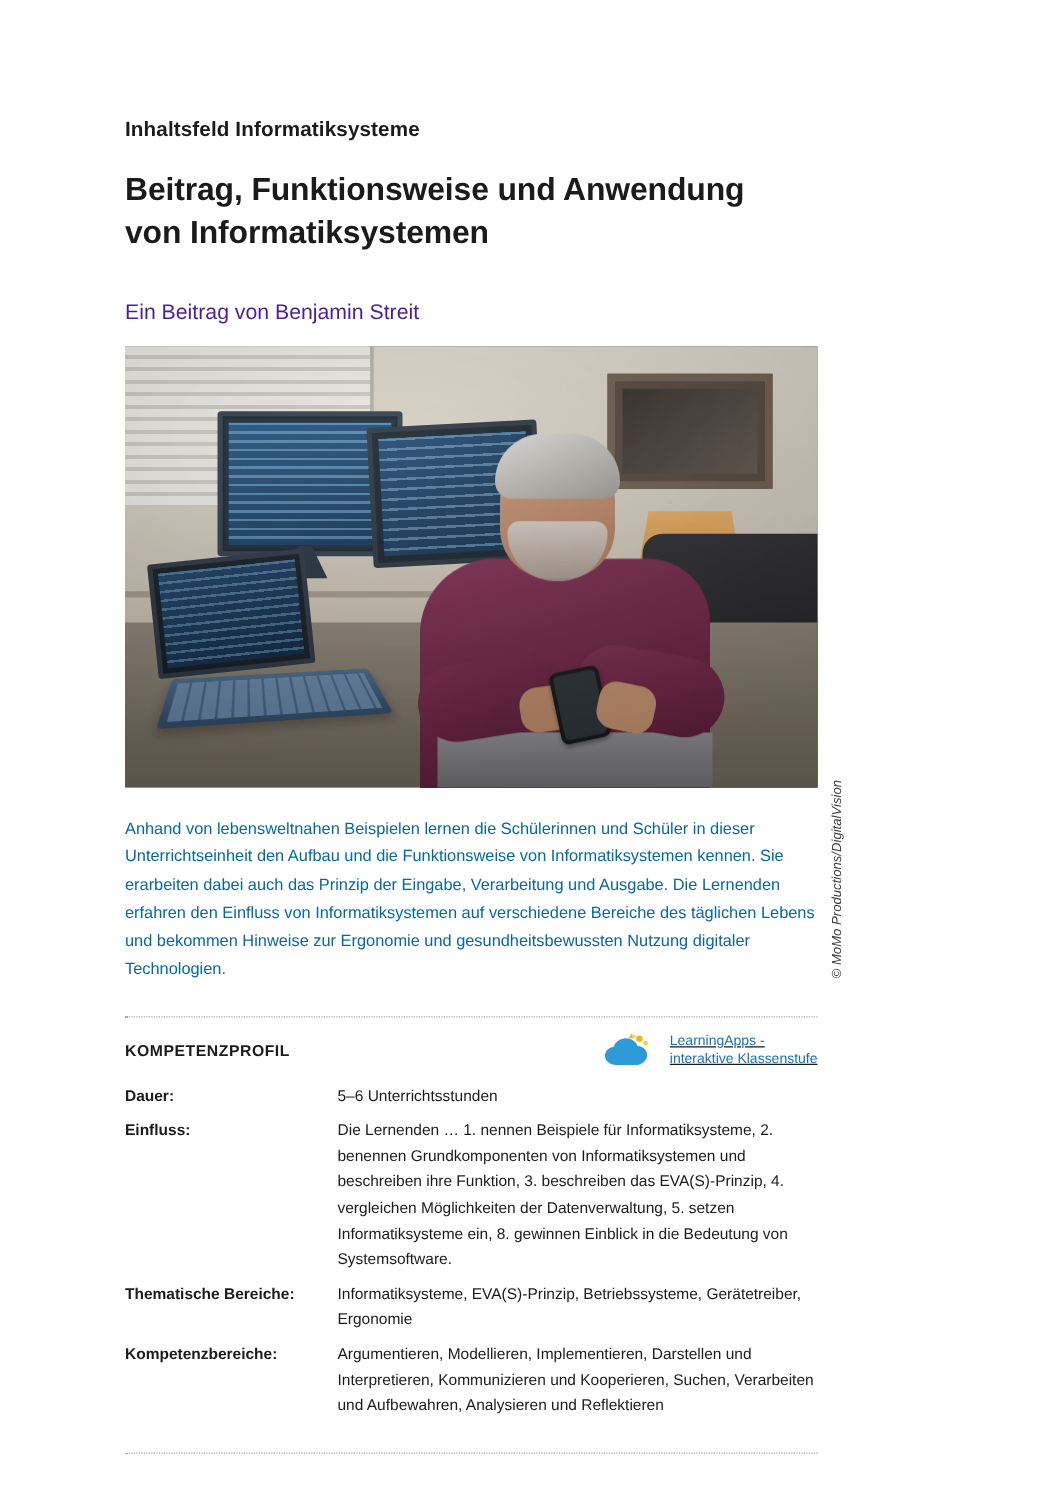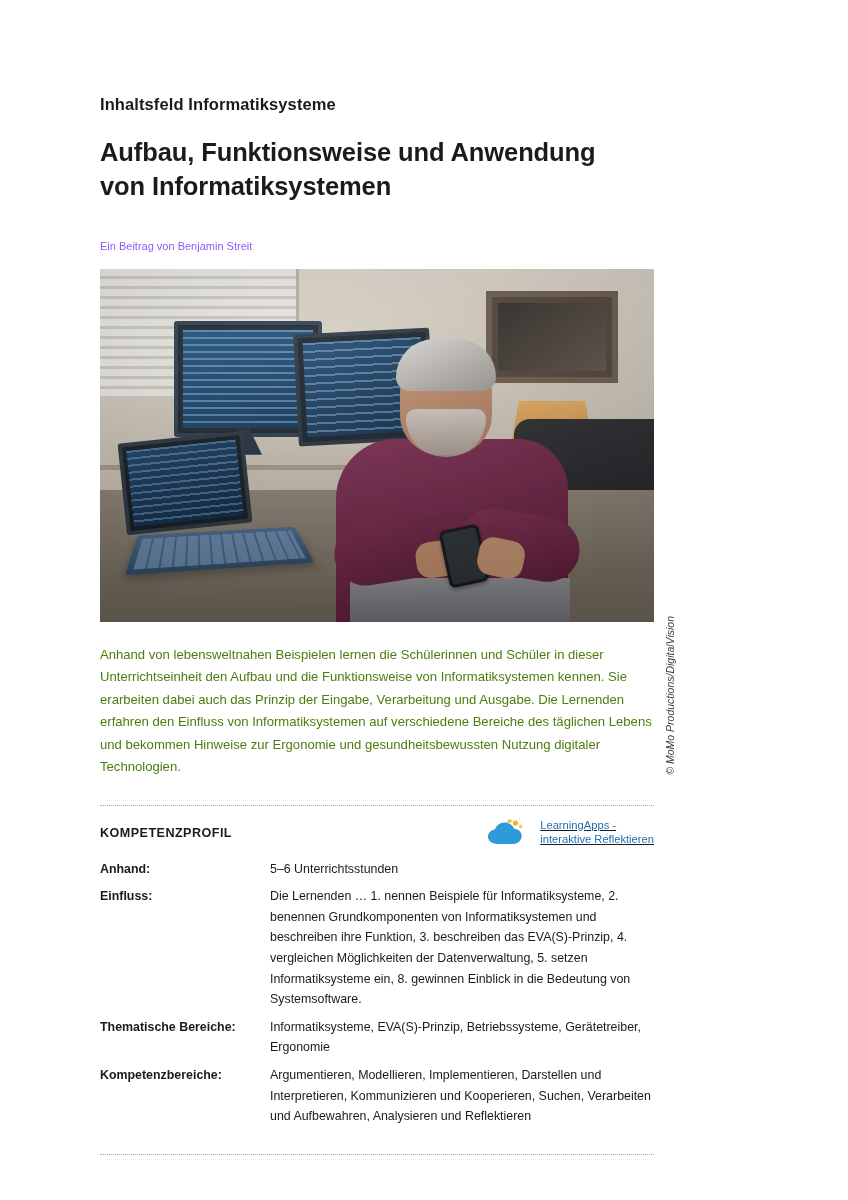--- a/index.html
+++ b/index.html
@@ -30,23 +30,23 @@
   }
   .title {
     font-size: 25.5px;
     font-weight: 700;
     line-height: 1.33;
     letter-spacing: -0.1px;
     margin: 0 0 36px 0;
     max-width: 530px;
   }
   .byline {
-    font-size: 11px;
+    font-size: 17px;
     font-weight: 400;
-    color: #8b5cf6;
+    color: #4c1d95;
     margin: 0 0 17px 0;
   }
   .figure {
     position: relative;
     width: 554px;
     height: 353px;
   }
   .photo {
     width: 554px;
     height: 353px;
@@ -63,21 +63,21 @@
     white-space: nowrap;
     font-size: 10.5px;
     font-style: italic;
     color: #3a3a3a;
   }
   .intro {
     margin-top: 22px;
     font-size: 13.1px;
     line-height: 1.72;
     max-width: 556px;
-    color: #4d7c0f;
+    color: #0369a1;
   }
   .dotted {
     border: 0;
     border-top: 1.6px dotted #a8a8a8;
     margin: 26px 0 16px 0;
     width: 554px;
   }
   .dotted.bottom {
     margin: 20px 0 0 0;
   }
@@ -278,21 +278,21 @@
   
   .cloud-svg { display:block; }
 </style>
 </head>
 <body>
 
 <div class="page">
 
   <div class="kicker">Inhaltsfeld Informatiksysteme</div>
 
-  <h1 class="title">Aufbau, Funktionsweise und Anwendung von Informatiksystemen</h1>
+  <h1 class="title">Beitrag, Funktionsweise und Anwendung von Informatiksystemen</h1>
 
   <div class="byline">Ein Beitrag von Benjamin Streit</div>
 
   <div class="figure">
     <div class="photo">
       <div class="ph-wall"></div>
       <div class="ph-blind"></div>
       <div class="ph-frame"></div>
       <div class="ph-shelfline"></div>
       <div class="ph-lamp"></div>
@@ -329,29 +329,29 @@
         <svg class="cloud-svg" width="44" height="28" viewBox="0 0 44 28" aria-hidden="true">
           <path d="M12 26c-5 0-9-3.2-9-7.4 0-3.7 3-6.7 7-7.2 1.1-4 5-6.9 9.6-6.9 4.4 0 8.2 2.6 9.5 6.3 4.3.2 7.6 3.3 7.6 7.1 0 4.2-4 8.1-9.2 8.1H12z" fill="#2d9bd8"></path>
           <path d="M22 4.5c.6-1.6 1.6-3 2.9-4-.2 1.6 0 3.1.6 4.4-1.2-.3-2.4-.4-3.5-.4z" fill="#f0b323"></path>
           <circle cx="30.5" cy="5" r="2.6" fill="#f0b323"></circle>
           <circle cx="35.5" cy="8.5" r="1.9" fill="#f7d04a"></circle>
           <circle cx="26" cy="3" r="1.5" fill="#f7d04a"></circle>
         </svg>
       </div>
       <div class="logo-text">
         <div class="l1">LearningApps -</div>
-        <div class="l2">interaktive Reflektieren</div>
+        <div class="l2">interaktive Klassenstufe</div>
       </div>
     </div>
   </div>
 
   <table class="profile">
     <tbody>
       <tr>
-        <td class="label">Anhand:</td>
+        <td class="label">Dauer:</td>
         <td class="value">5–6 Unterrichtsstunden</td>
       </tr>
       <tr>
         <td class="label">Einfluss:</td>
         <td class="value">Die Lernenden … 1. nennen Beispiele für Informatiksysteme, 2. benennen Grundkomponenten von Informatiksystemen und beschreiben ihre Funktion, 3. beschreiben das EVA(S)-Prinzip, 4. vergleichen Möglichkeiten der Datenverwaltung, 5. setzen Informatiksysteme ein, 8. gewinnen Einblick in die Bedeutung von Systemsoftware.</td>
       </tr>
       <tr>
         <td class="label">Thematische Bereiche:</td>
         <td class="value">Informatiksysteme, EVA(S)-Prinzip, Betriebssysteme, Gerätetreiber, Ergonomie</td>
       </tr>

